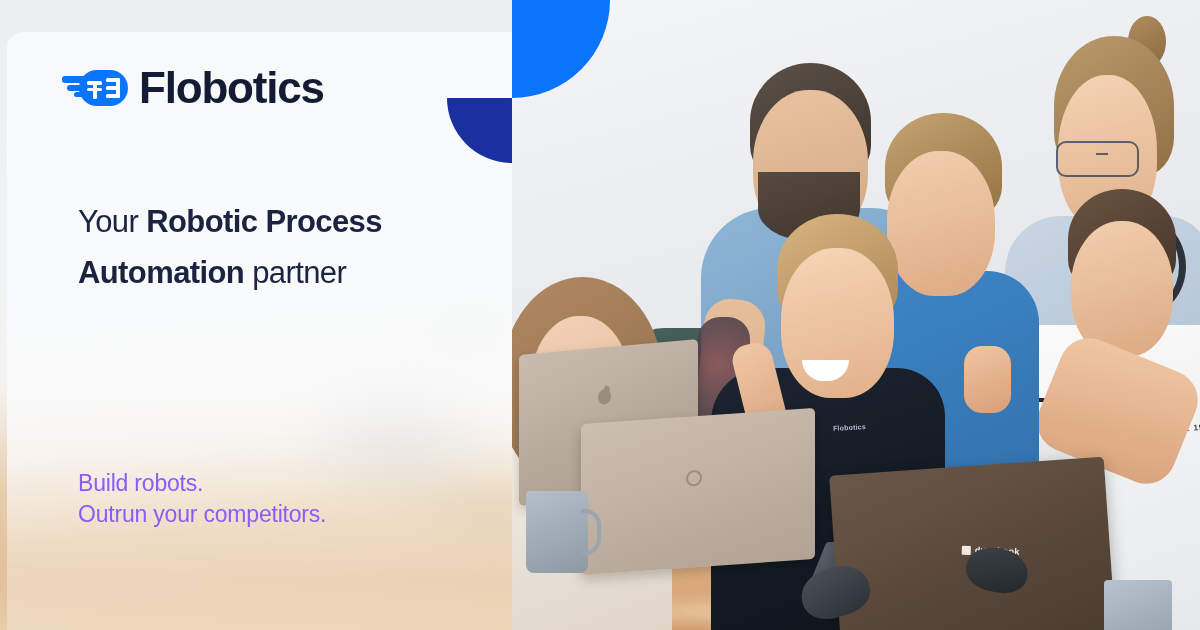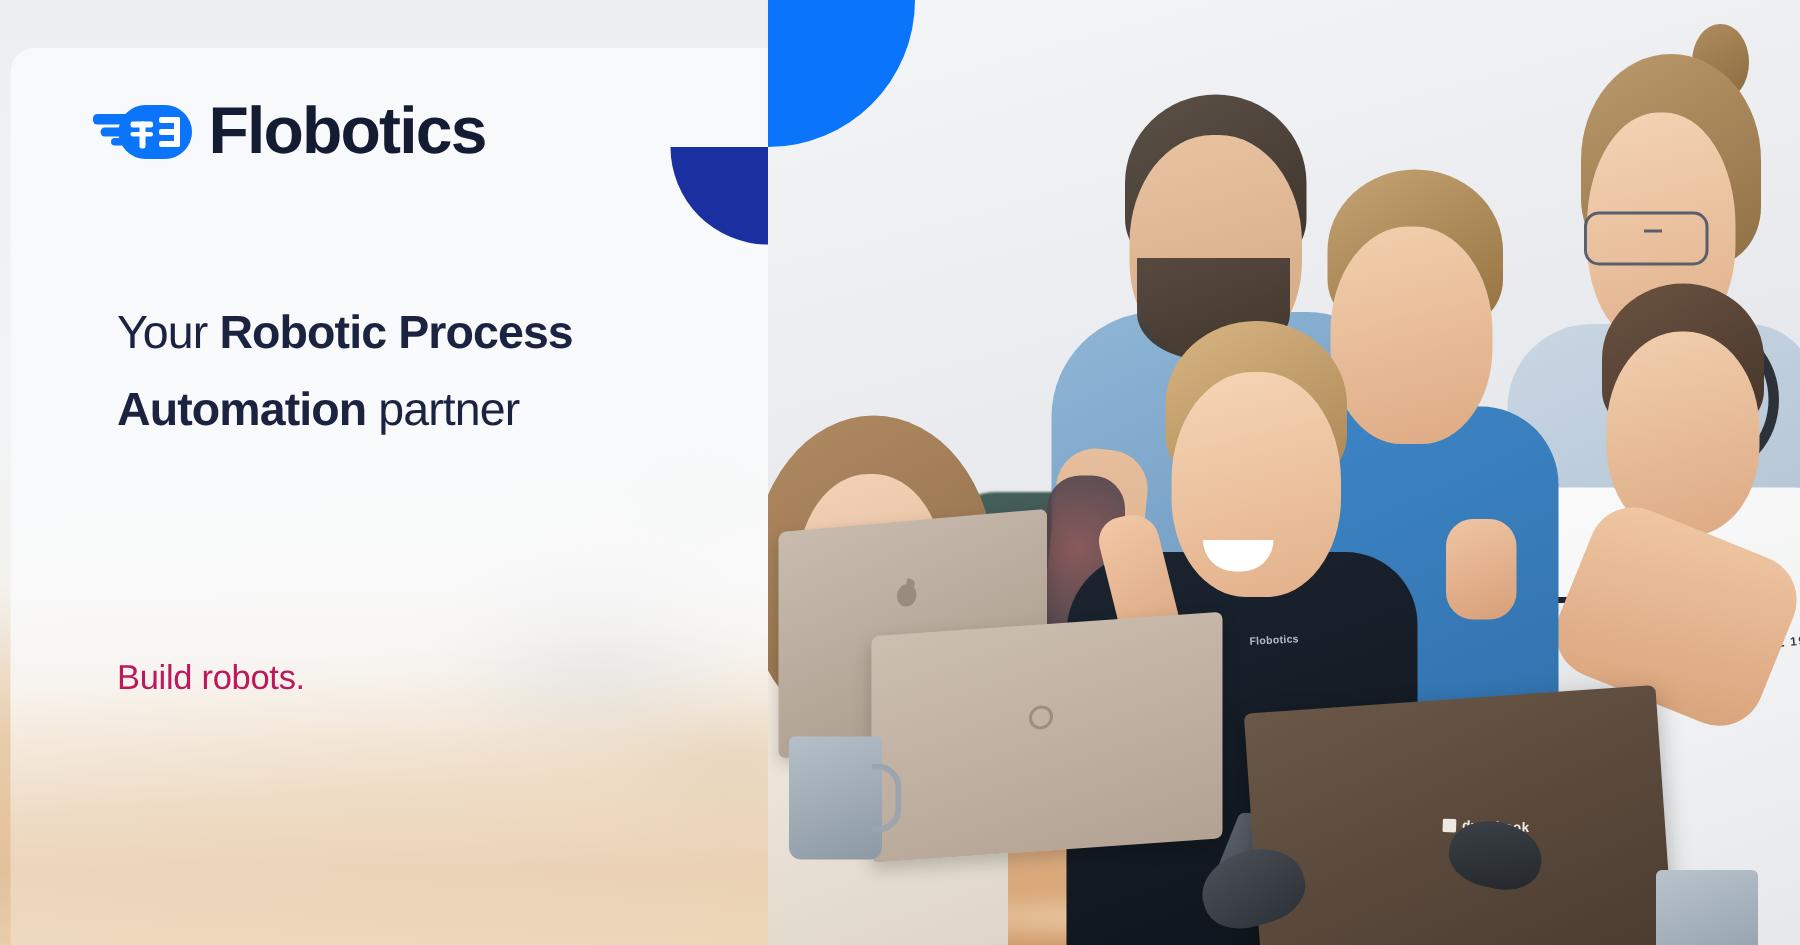--- a/index.html
+++ b/index.html
@@ -189,22 +189,22 @@
   .m-bv { left:29px;top:0;    width:4px;  height:20px; border-radius:3px;}
   .logo-text { font-size:44px; font-weight:700; color:#141c33; letter-spacing:-1.2px;
     font-family:"Liberation Sans",sans-serif; line-height:1; }
 
   
   .headline { position:absolute; left:78px; top:196px; width:370px;
     font-size:31px; line-height:51px; color:#1b2340; font-weight:400; letter-spacing:-.6px; }
   .headline b { font-weight:700; }
 
   
-  .tagline { position:absolute; left:78px; top:436px; width:380px;
-    font-size:23px; line-height:31px; color:#be185d; font-weight:400; letter-spacing:-.2px; }
+  .tagline { position:absolute; left:78px; top:468px; width:380px;
+    font-size:23px; line-height:31px; color:#8b5cf6; font-weight:400; letter-spacing:-.2px; }
   .tagline div { white-space:nowrap; }
 
   
   .q-blue { position:absolute; left:512px; top:0; width:98px; height:98px;
     background:#0a74fa; border-radius:0 0 98px 0; }
   .q-navy { position:absolute; left:447px; top:98px; width:65px; height:65px;
     background:#1a30a0; border-radius:0 0 0 65px; }
 </style>
 </head>
 <body>
@@ -320,19 +320,20 @@
       </div>
       <div class="logo-text">Flobotics</div>
     </div>
 
     <div class="headline">
       <span>Your </span><b>Robotic Process Automation</b><span> partner</span>
     </div>
 
     <div class="tagline">
       <div>Build robots.</div>
+      <div>Outrun your competitors.</div>
     </div>
   </div>
 
   <div class="q-blue"></div>
   <div class="q-navy"></div>
 
 </div>
 
 </body></html>

